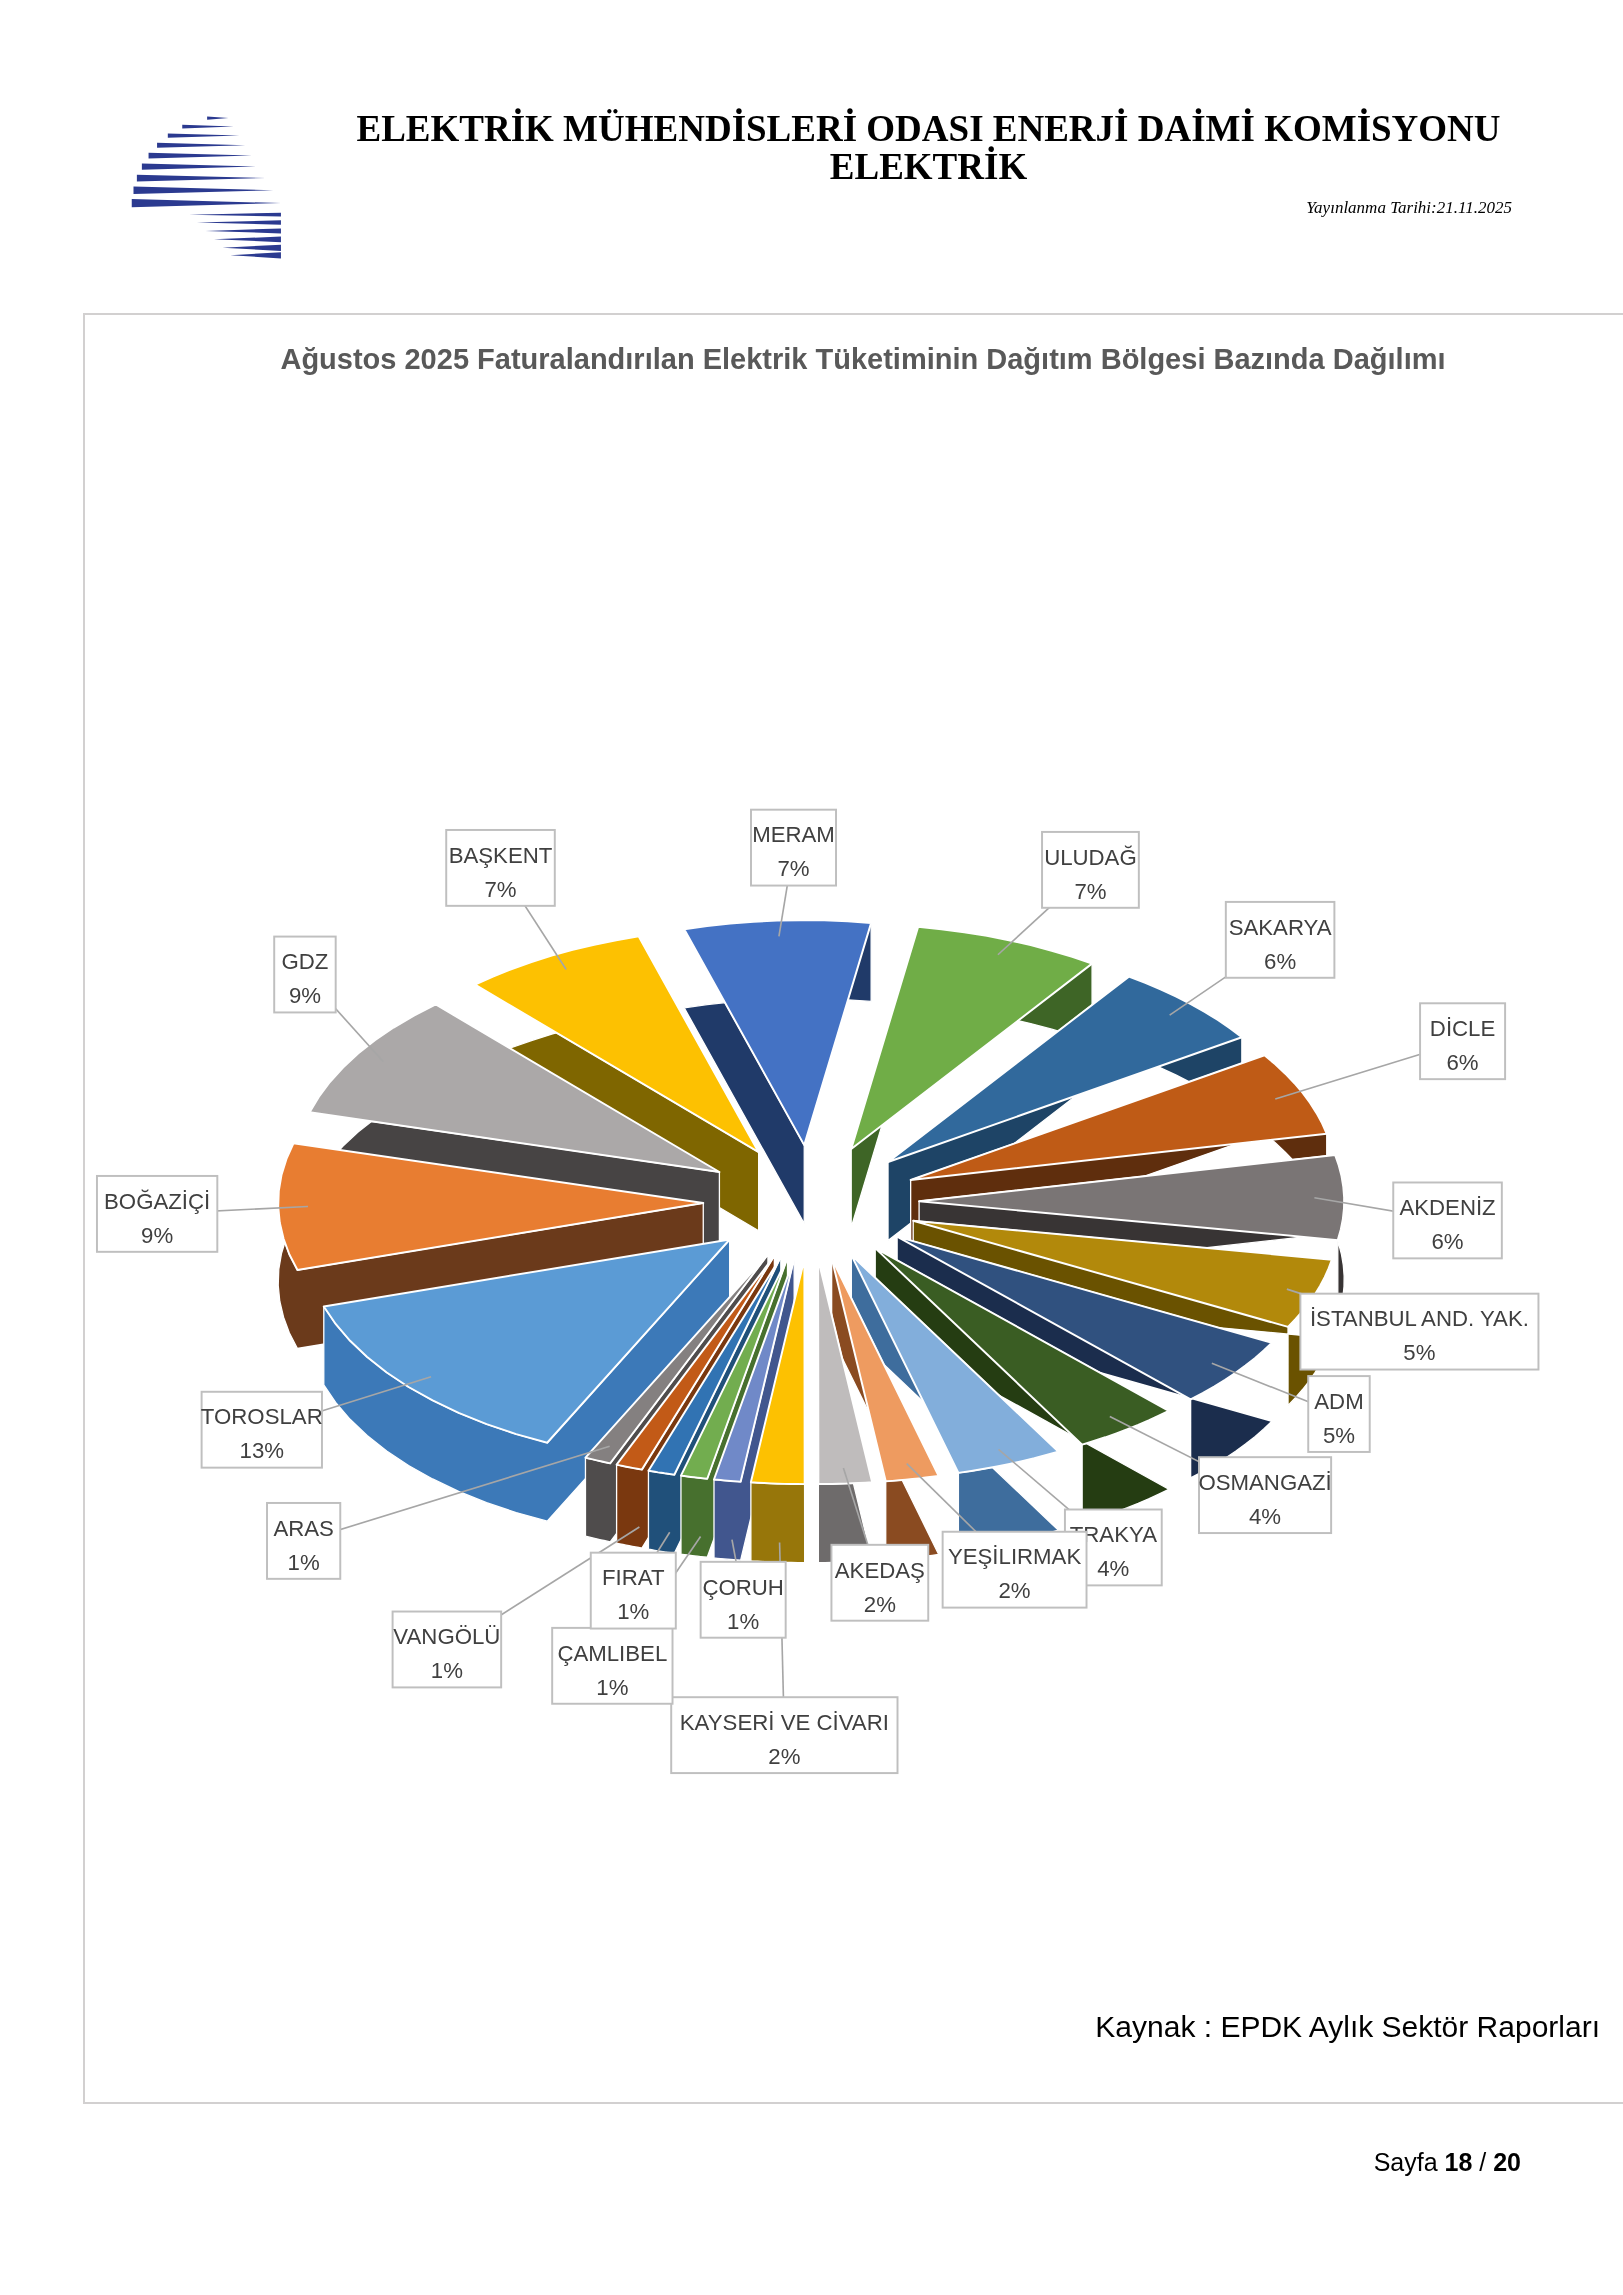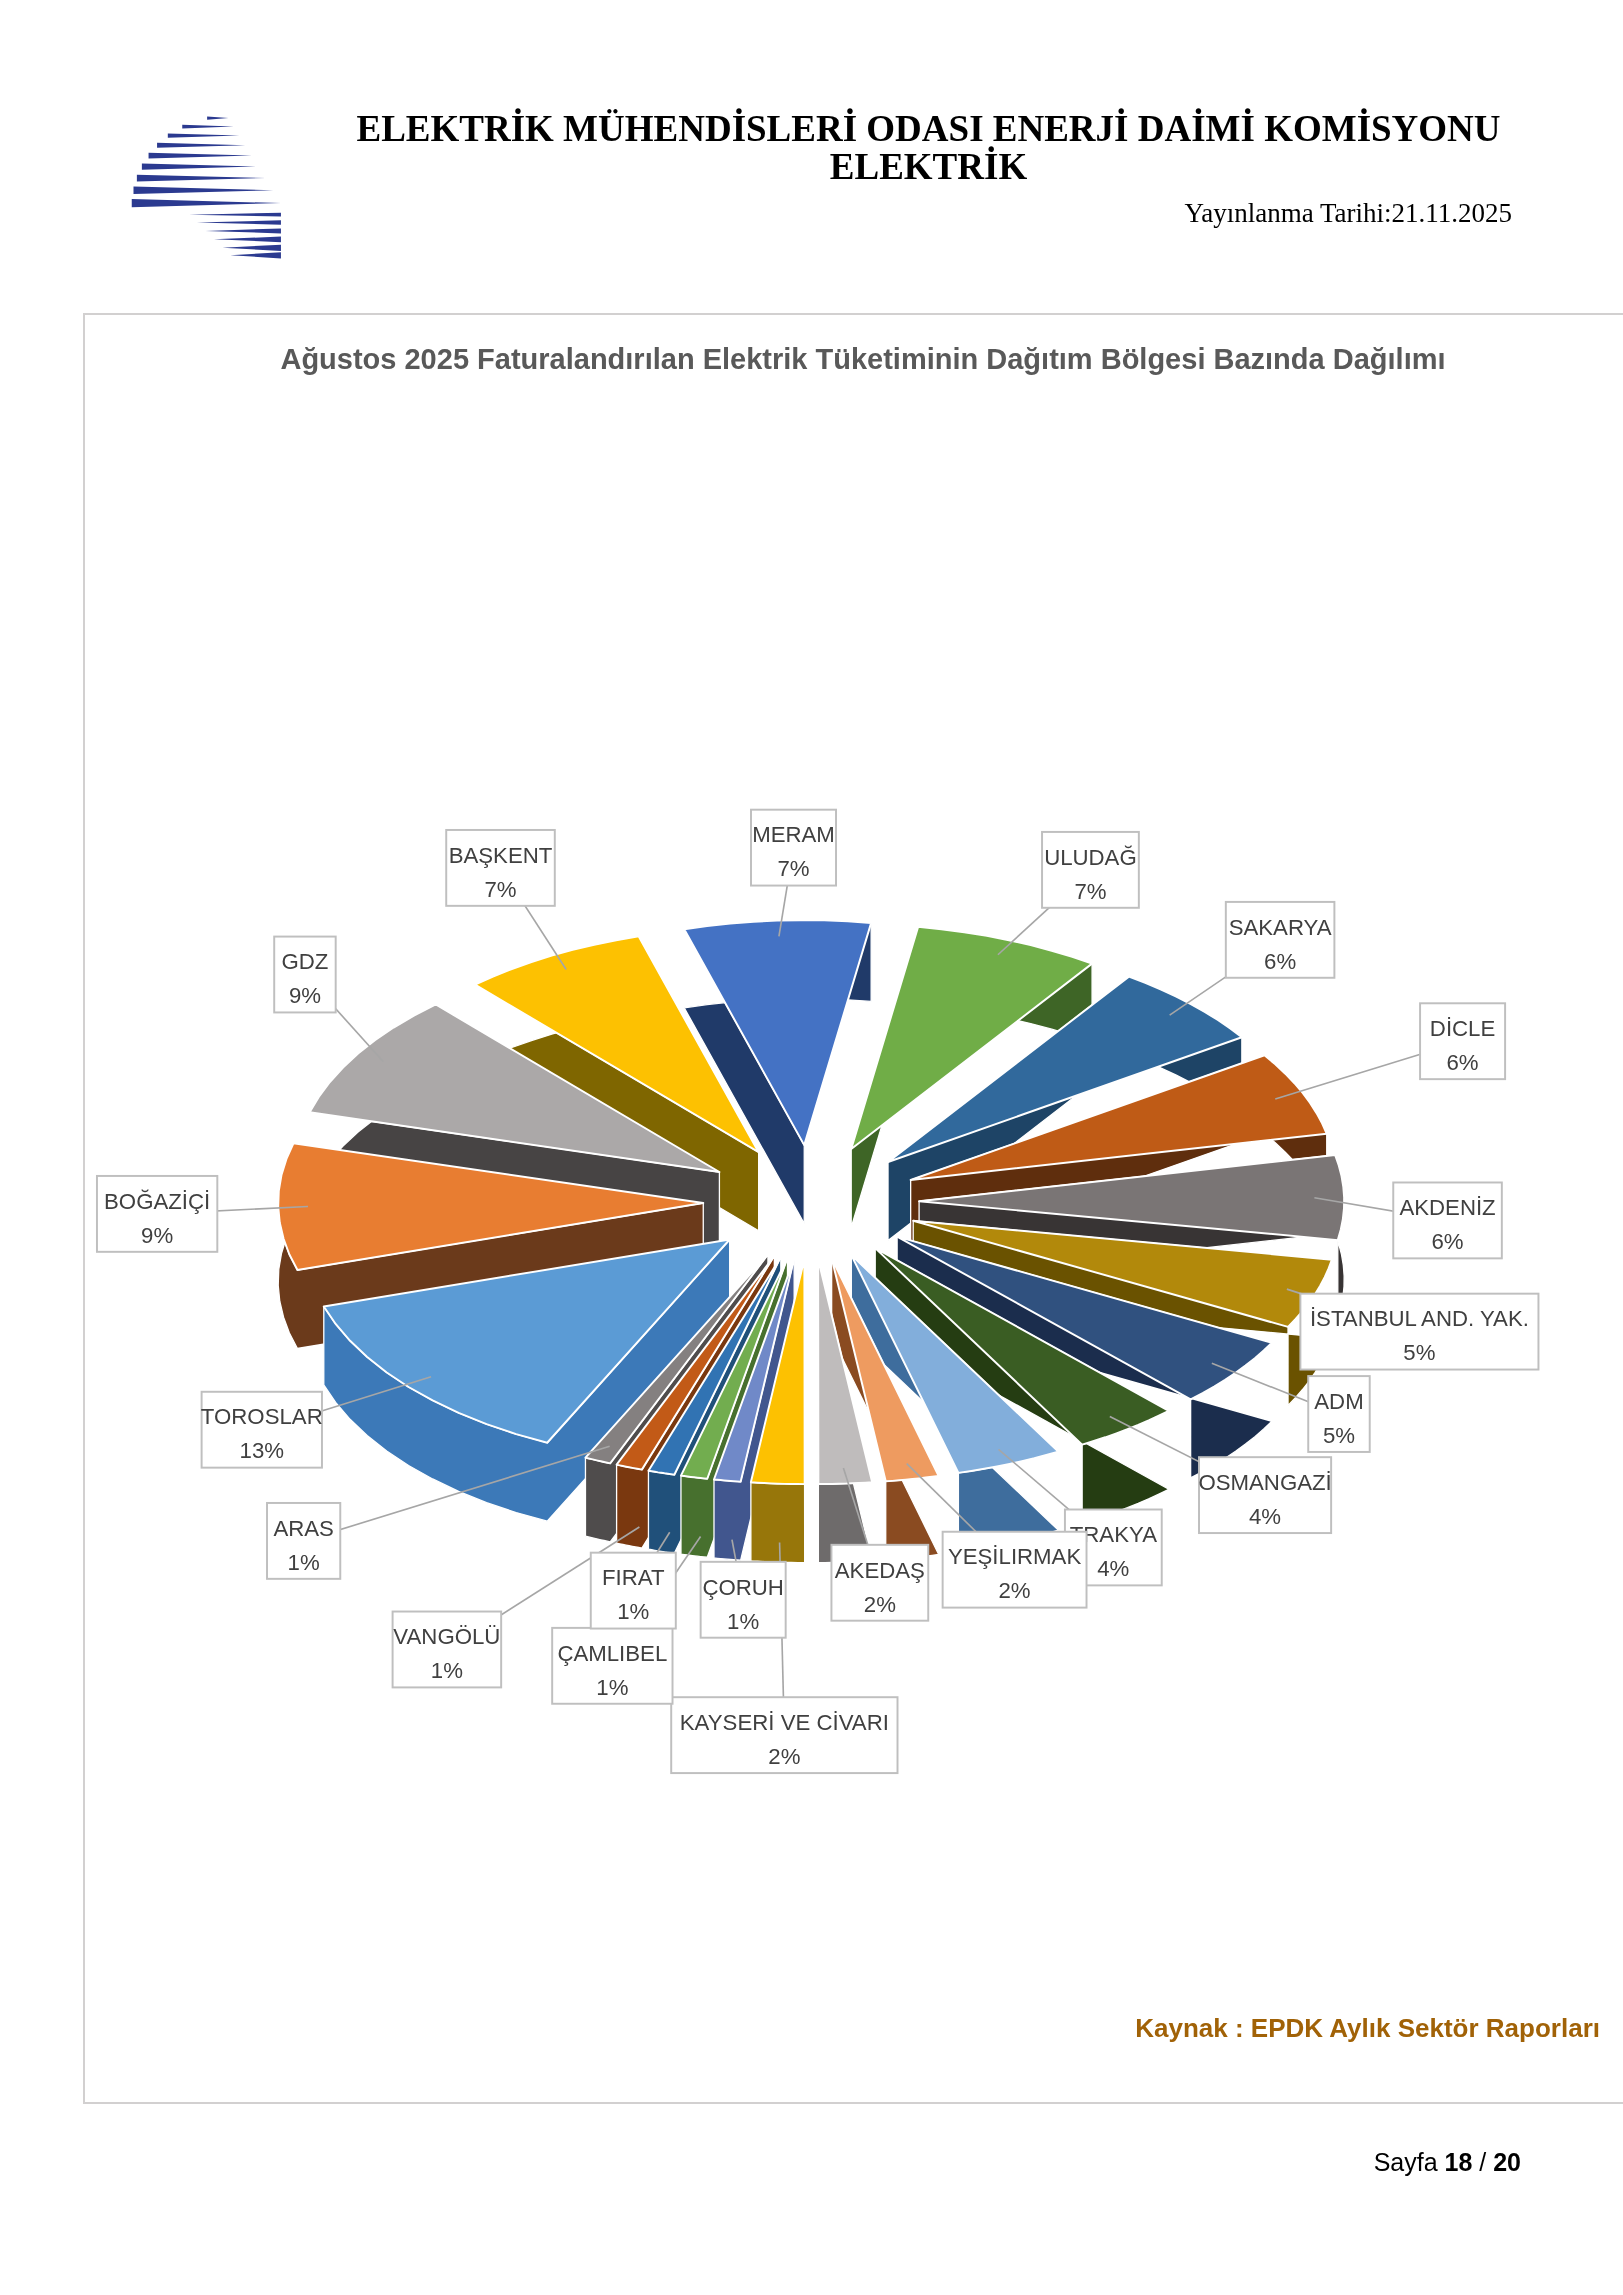--- a/index.html
+++ b/index.html
@@ -4,27 +4,27 @@
 <style>
   html,body{margin:0;padding:0;background:#ffffff;}
   .page{position:relative;width:1623px;height:2295px;background:#ffffff;overflow:hidden;
         font-family:"Liberation Sans",sans-serif;}
   
   .logo-wrap{position:absolute;left:126px;top:114px;width:158px;height:145px;}
   .htitle{position:absolute;left:307px;top:110px;width:1243px;text-align:center;
           font-family:"Liberation Serif",serif;font-weight:bold;font-size:37px;
           line-height:38px;color:#000000;}
   .hdate{position:absolute;top:198px;right:111px;font-family:"Liberation Serif",serif;
-         font-size:27px;color:#000000;}
+         font-style:italic;font-size:17px;color:#000000;}
   
   .chart-frame{position:absolute;left:83px;top:313px;width:1560px;height:1791px;
                border:2px solid #d2d0d0;box-sizing:border-box;background:#ffffff;}
   .chart-title{position:absolute;left:0;right:0;top:27.5px;text-align:center;
                font-size:29px;font-weight:bold;color:#595959;}
-  .source-note{position:absolute;right:41px;bottom:58px;font-size:26px;color:#a16207;font-weight:bold;}
+  .source-note{position:absolute;right:41px;bottom:58px;font-size:30px;color:#000000;}
   
   #pie-svg{position:absolute;left:0;top:0;width:1623px;height:2295px;pointer-events:none;}
   
   .footer{position:absolute;top:2148px;right:102px;font-size:25px;color:#000000;}
   .footer b{font-weight:bold;}
 </style>
 </head>
 <body>
 
 <div class="page">

